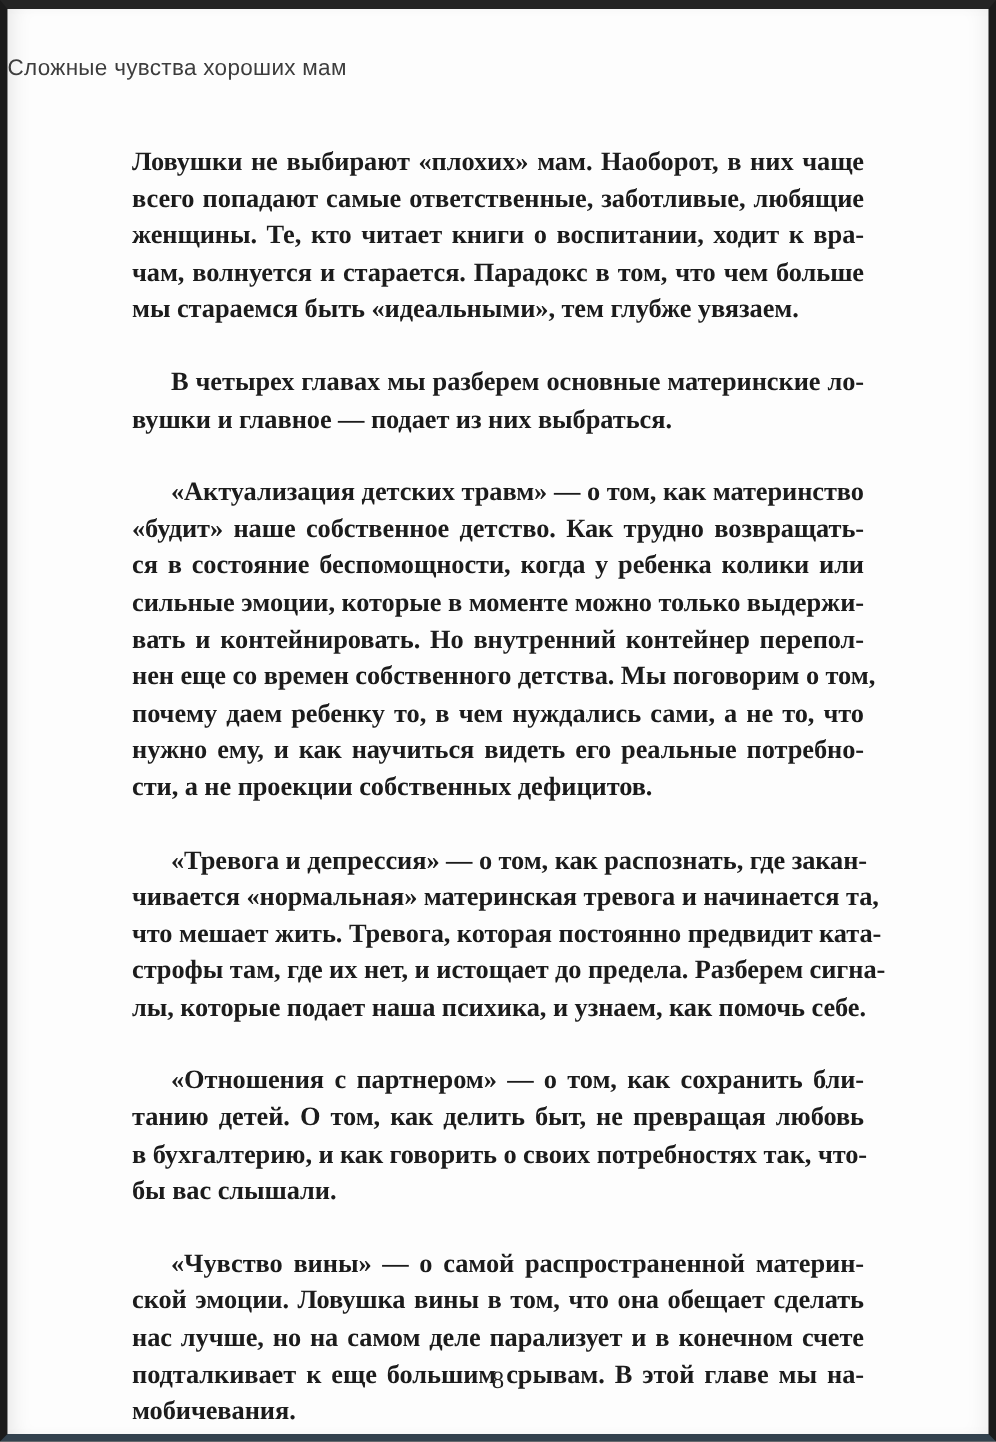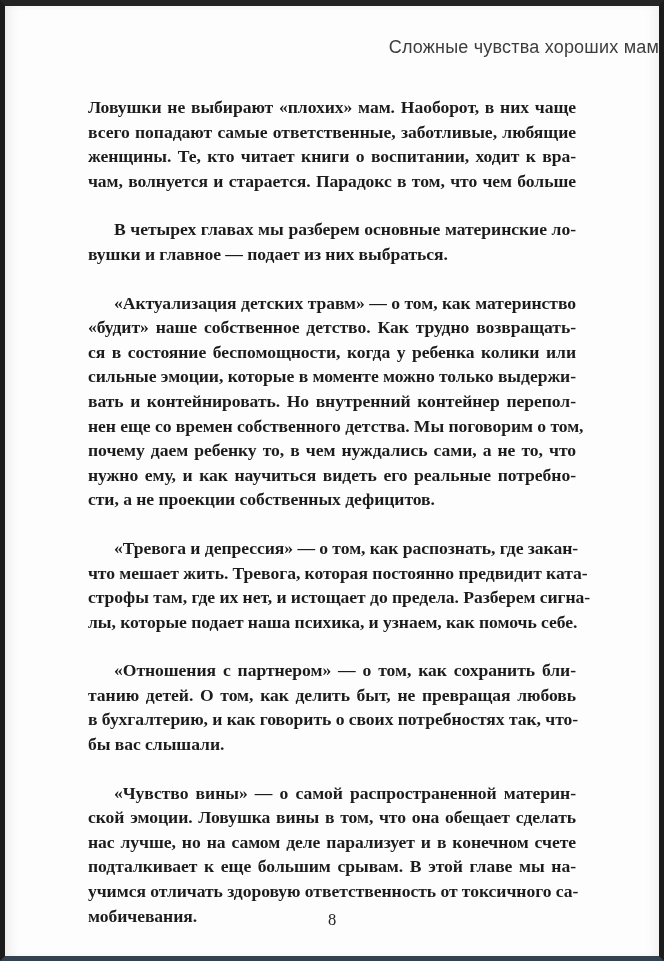--- a/index.html
+++ b/index.html
@@ -20,23 +20,23 @@
     box-shadow: inset 10px 0 14px -8px rgba(0,0,0,0.10), inset -10px 0 14px -8px rgba(0,0,0,0.07);
     overflow: hidden;
     font-family: "Liberation Serif", "DejaVu Serif", serif;
     color: #1c1c1c;
   }
   .running-header {
     position: absolute;
     top: 31px;
     left: 0;
     width: 100%;
-    text-align: right;
+    text-align: left;
     font-family: "Liberation Sans", "DejaVu Sans", sans-serif;
-    font-size: 18px;
+    font-size: 15px;
     letter-spacing: 0.2px;
     color: #3d3d3d;
   }
   .body-text {
     position: absolute;
     top: 89px;
     left: 83px;
     width: 488px;
     font-size: 17.6px;
     line-height: 24.6px;
@@ -72,52 +72,53 @@
 
 <div class="page">
   <div class="running-header">Сложные чувства хороших мам</div>
 
   <div class="body-text" id="body-text">
       <div class="para">
         <div class="line">Ловушки не выбирают «плохих» мам. Наоборот, в них чаще</div>
         <div class="line">всего попадают самые ответственные, заботливые, любящие</div>
         <div class="line">женщины. Те, кто читает книги о воспитании, ходит к вра-</div>
         <div class="line">чам, волнуется и старается. Парадокс в том, что чем больше</div>
+        <div class="line pl">мы стараемся быть «идеальными», тем глубже увязаем.</div>
       </div>
       <div class="para">
         <div class="line ind">В четырех главах мы разберем основные материнские ло-</div>
         <div class="line pl">вушки и главное — подает из них выбраться.</div>
       </div>
       <div class="para">
         <div class="line ind">«Актуализация детских травм» — о том, как материнство</div>
         <div class="line">«будит» наше собственное детство. Как трудно возвращать-</div>
         <div class="line">ся в состояние беспомощности, когда у ребенка колики или</div>
         <div class="line">сильные эмоции, которые в моменте можно только выдержи-</div>
         <div class="line">вать и контейнировать. Но внутренний контейнер перепол-</div>
         <div class="line">нен еще со времен собственного детства. Мы поговорим о том,</div>
         <div class="line">почему даем ребенку то, в чем нуждались сами, а не то, что</div>
         <div class="line">нужно ему, и как научиться видеть его реальные потребно-</div>
         <div class="line pl">сти, а не проекции собственных дефицитов.</div>
       </div>
       <div class="para">
         <div class="line ind">«Тревога и депрессия» — о том, как распознать, где закан-</div>
+        <div class="line">чивается «нормальная» материнская тревога и начинается та,</div>
         <div class="line">что мешает жить. Тревога, которая постоянно предвидит ката-</div>
         <div class="line">строфы там, где их нет, и истощает до предела. Разберем сигна-</div>
         <div class="line pl">лы, которые подает наша психика, и узнаем, как помочь себе.</div>
       </div>
       <div class="para">
         <div class="line ind">«Отношения с партнером» — о том, как сохранить бли-</div>
         <div class="line">танию детей. О том, как делить быт, не превращая любовь</div>
         <div class="line">в бухгалтерию, и как говорить о своих потребностях так, что-</div>
         <div class="line pl">бы вас слышали.</div>
       </div>
       <div class="para">
         <div class="line ind">«Чувство вины» — о самой распространенной материн-</div>
         <div class="line">ской эмоции. Ловушка вины в том, что она обещает сделать</div>
         <div class="line">нас лучше, но на самом деле парализует и в конечном счете</div>
         <div class="line">подталкивает к еще большим срывам. В этой главе мы на-</div>
-        <div class="line">учимся отличать здоровую ответственность от токсичного са-</div>
         <div class="line pl">мобичевания.</div>
       </div>
     </div>
 
   <div class="page-number">8</div>
 </div>
 
 </body></html>

